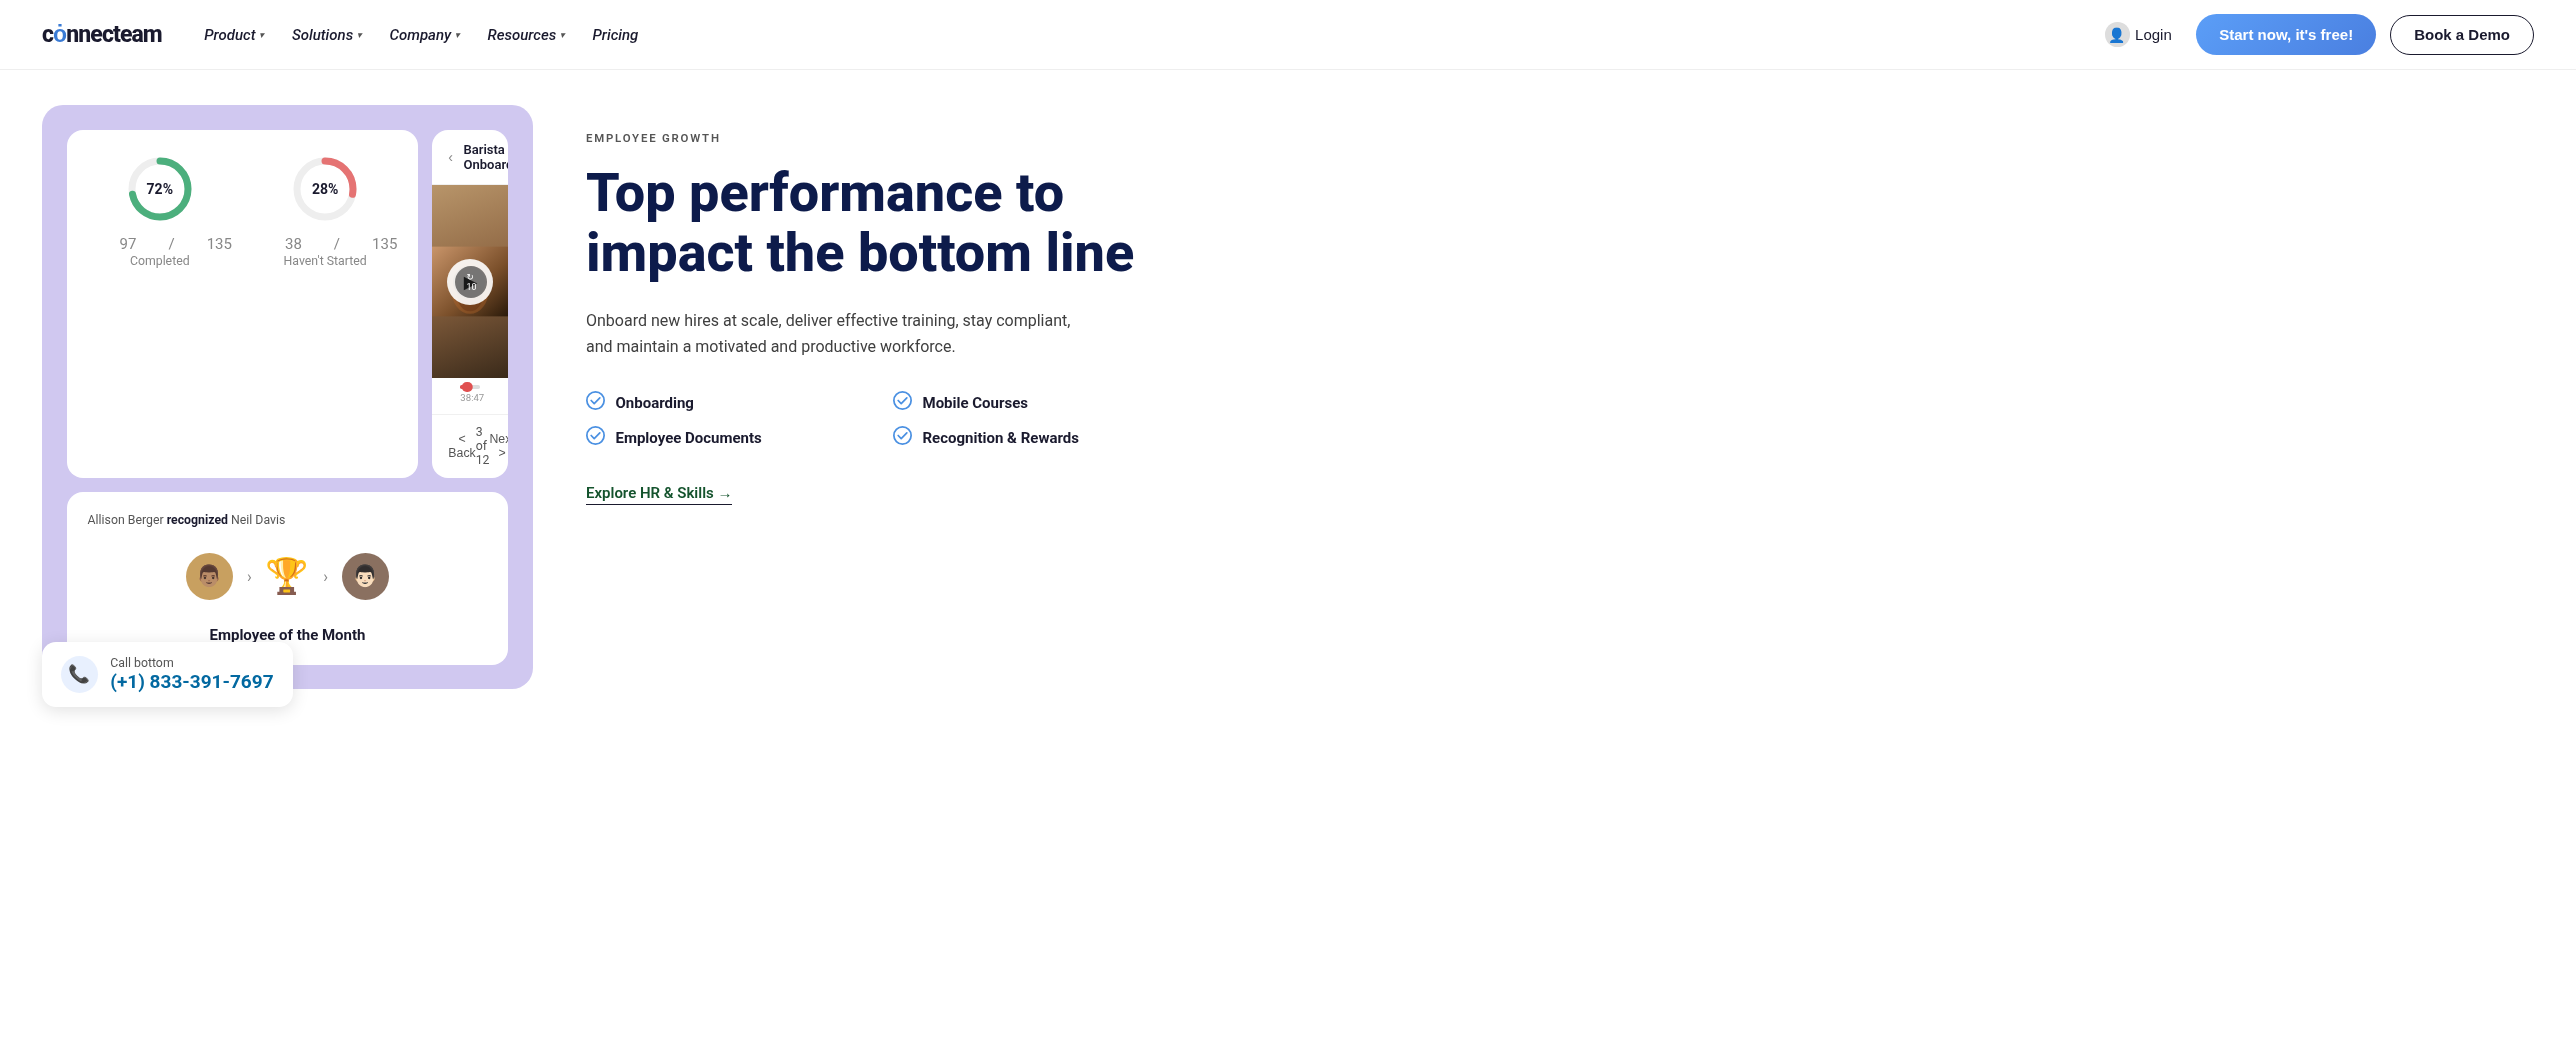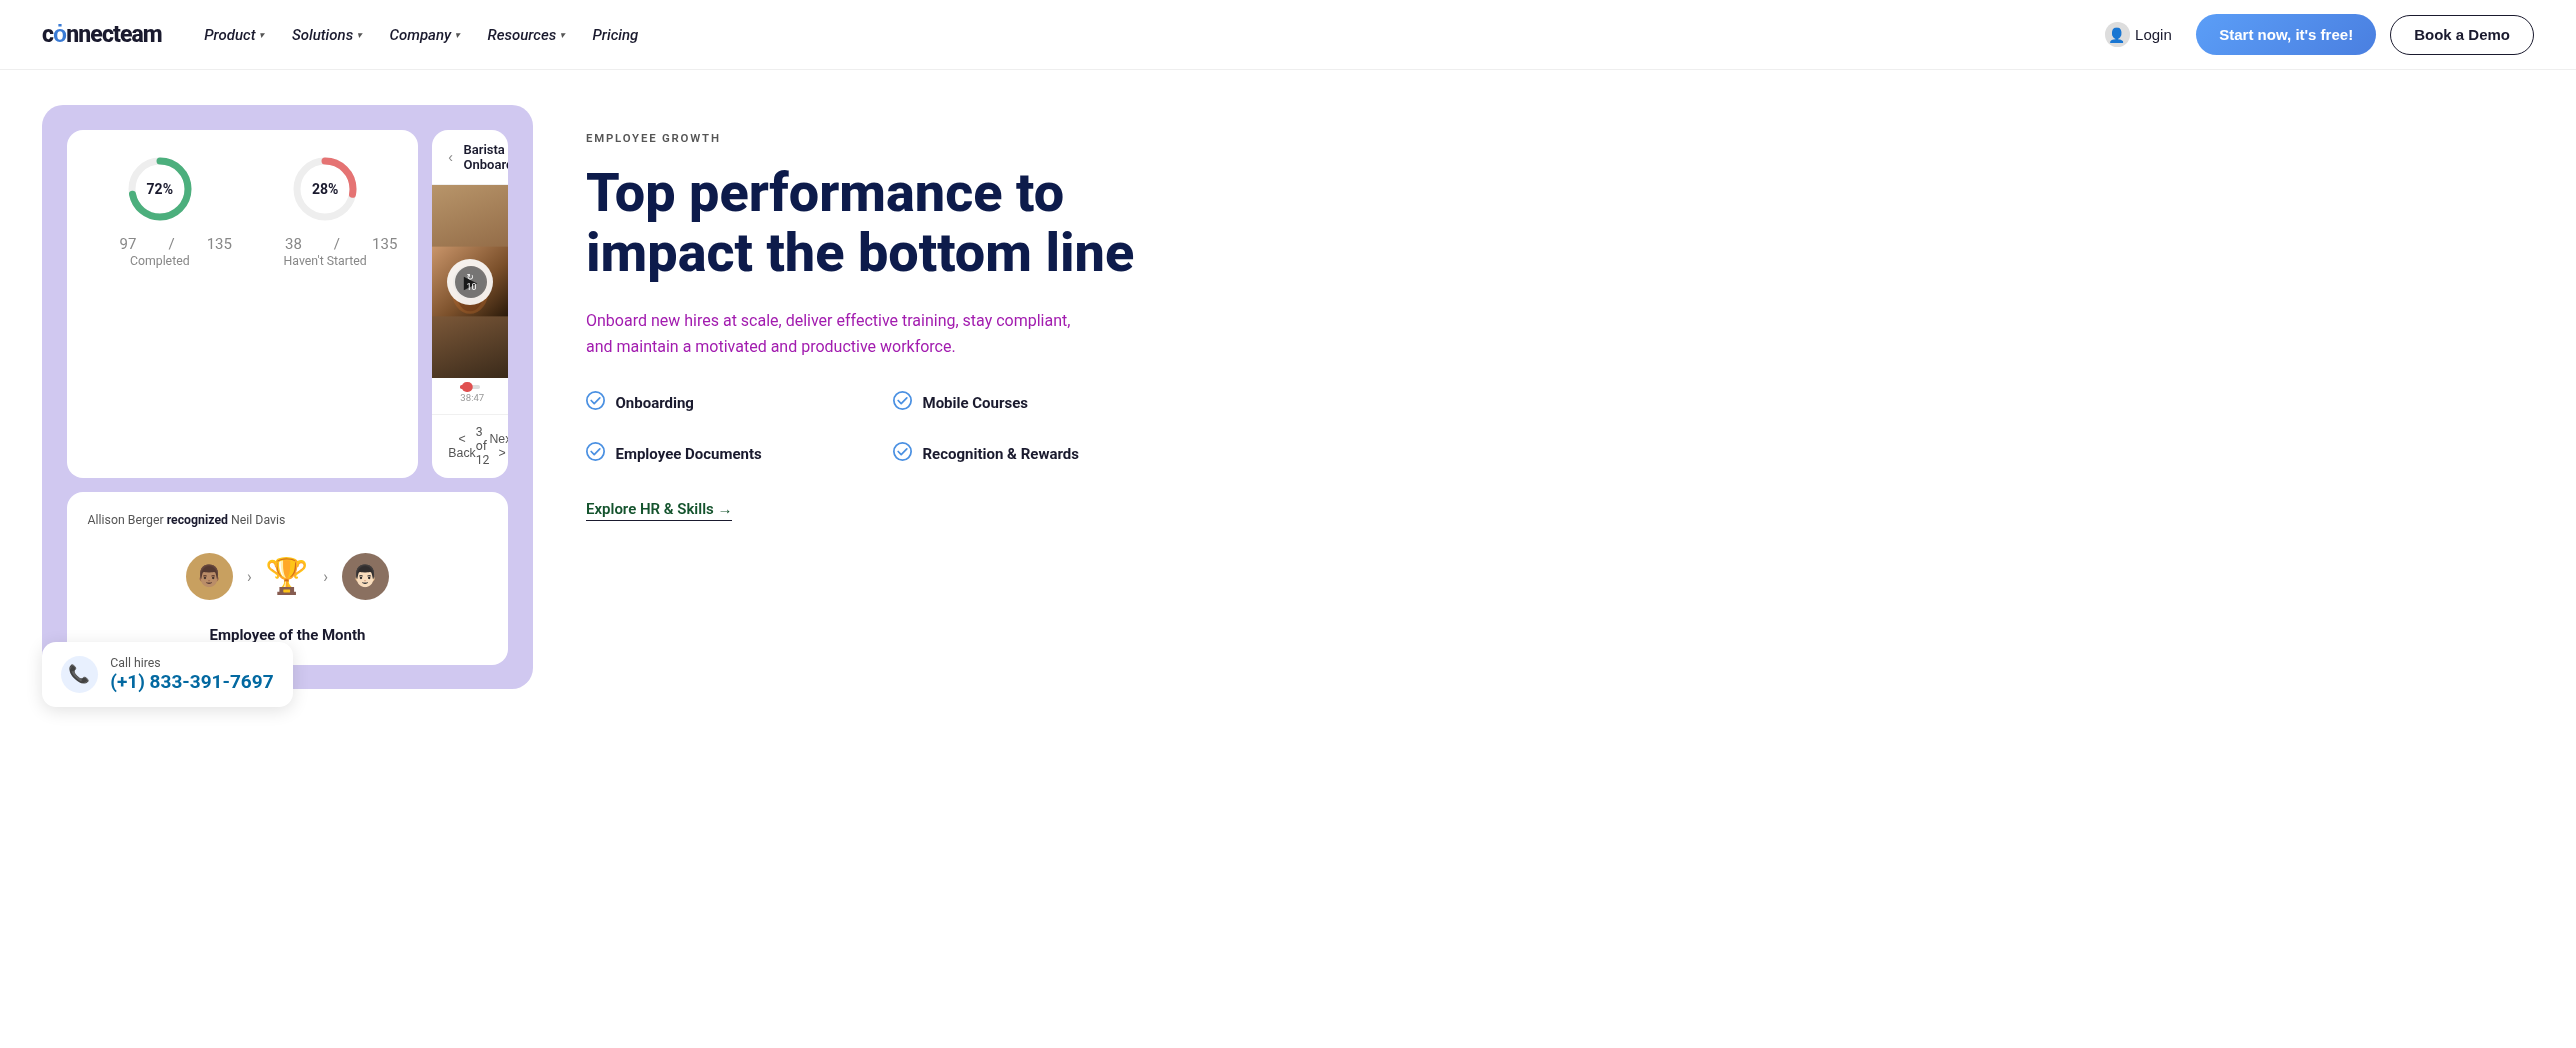--- a/index.html
+++ b/index.html
@@ -197,26 +197,26 @@
     }
     .category-label {
       font-size: 11.4px; font-weight: 600; letter-spacing: 1.8px;
       color: #555; text-transform: uppercase; margin-bottom: 17.5px;
     }
     .hero-title {
       font-size: 54px; font-weight: 800; line-height: 1.12;
       color: #0d1b4b; margin-bottom: 24.6px;
     }
     .hero-desc {
-      font-size: 16px; line-height: 1.6; color: #a21caf;
+      font-size: 16px; line-height: 1.6; color: #404040;
       margin-bottom: 32px; max-width: 491px;
     }
     .features-grid {
       display: grid; grid-template-columns: 1fr 1fr;
-      gap: 28px 53px; margin-bottom: 35px;
+      gap: 12px 53px; margin-bottom: 35px;
     }
     .feature-item { display: flex; align-items: center; gap: 10.5px; }
     .check-icon { color: #4a90e2; font-size: 17.5px; flex-shrink: 0; }
     .feature-label { font-size: 15px; font-weight: 700; color: #1a1a2e; }
     .explore-link {
       display: inline-flex; align-items: center; gap: 7px;
       font-size: 15px; font-weight: 600; color: #14532d;
       text-decoration: none; border-bottom: 1.8px solid #1a1a2e;
       padding-bottom: 1.8px; cursor: pointer;
     }
@@ -361,21 +361,21 @@
         <div class="avatar-circle">
           <div class="avatar-placeholder" style="background:#8a7060; color:#fff; font-size:21px;">👨🏻</div>
         </div>
       </div>
       <div class="recognition-title">Employee of the Month</div>
     </div>
 
     <div class="call-sales">
       <div class="call-icon-wrap">📞</div>
       <div class="call-text">
-        <span class="call-label">Call hires</span>
+        <span class="call-label">Call bottom</span>
         <span class="call-number">(+1) 833-391-7697</span>
       </div>
     </div>
   </div>
 
   <div class="hero-content">
     <div class="category-label">EMPLOYEE GROWTH</div>
     <h1 class="hero-title">
       <span>Top performance to</span><br>
       <span>impact the bottom line</span>

